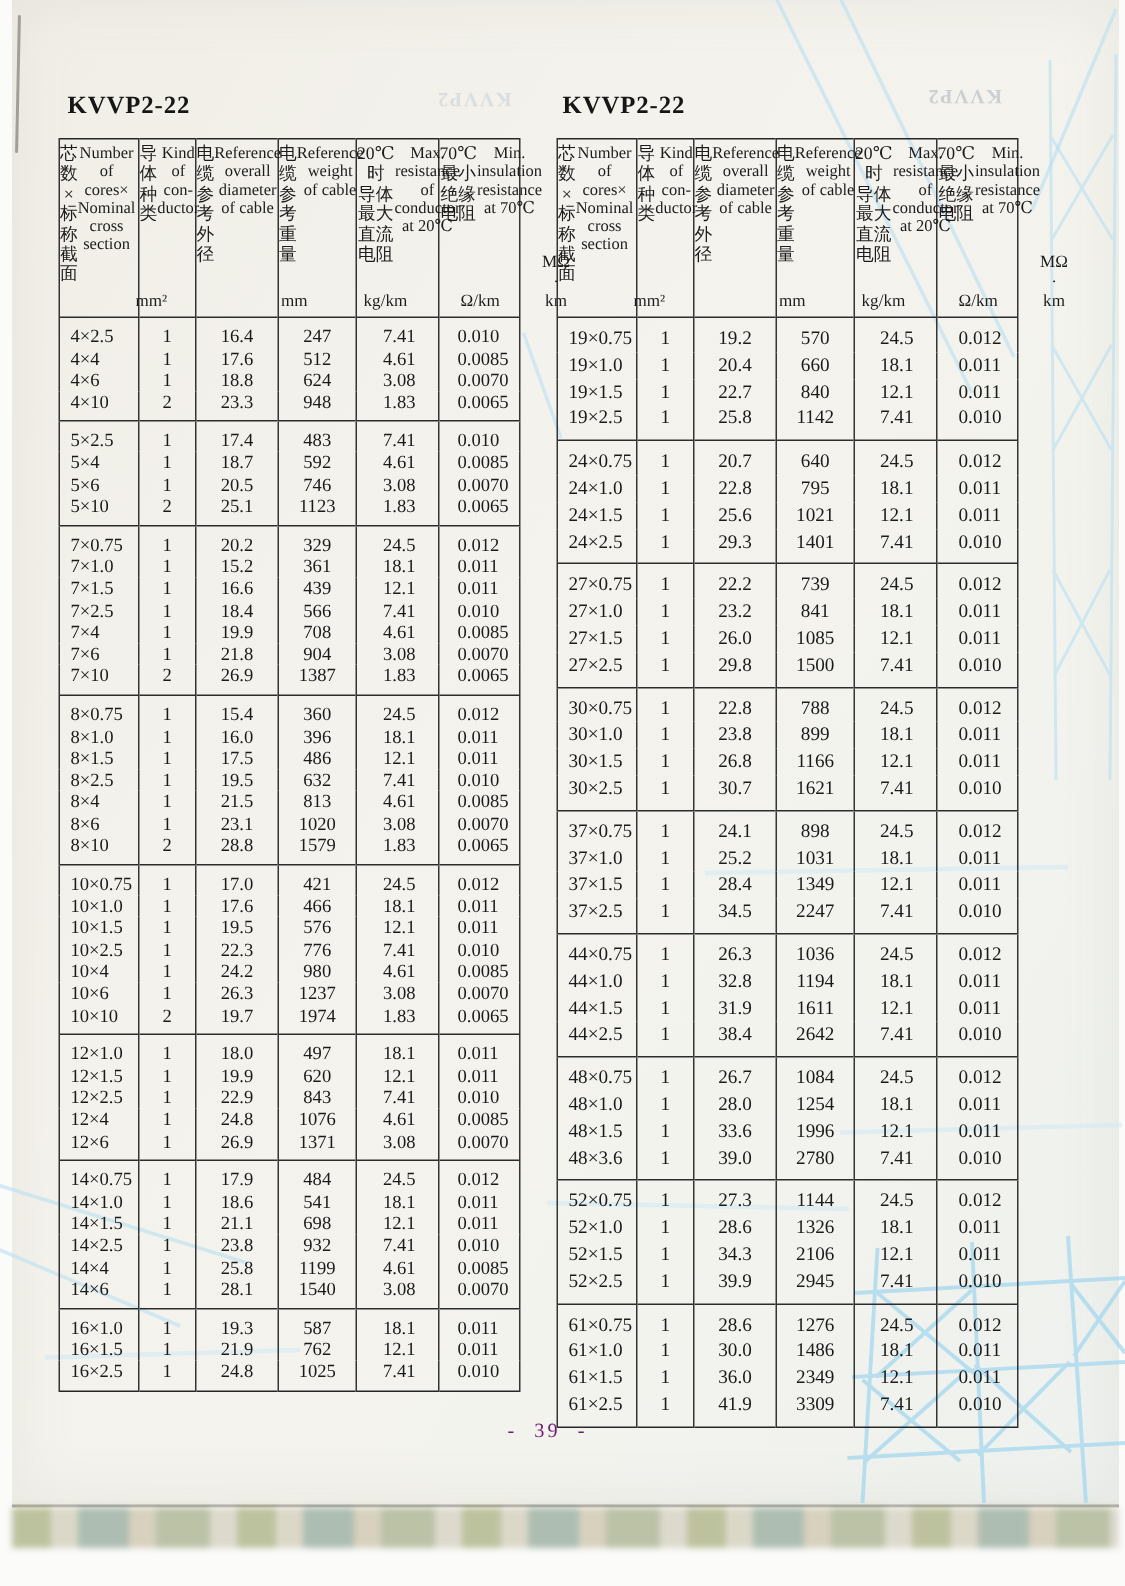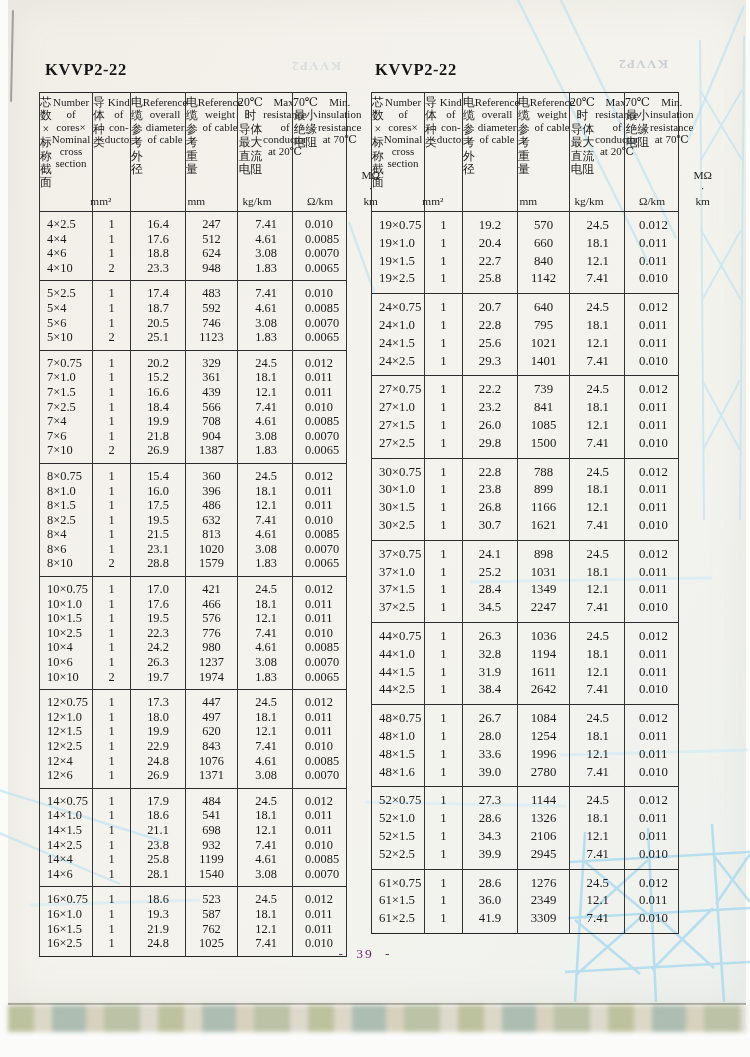--- a/index.html
+++ b/index.html
@@ -448,28 +448,20 @@
           <td class="col0">10×10</td>
           <td class="col1">2</td>
           <td class="col2">19.7</td>
           <td class="col3">1974</td>
           <td class="col4">1.83</td>
           <td class="col5">0.0065</td>
         </tr>
       </tbody>
       <tbody>
         <tr>
-          <td class="col0">12×0.75</td>
-          <td class="col1">1</td>
-          <td class="col2">17.3</td>
-          <td class="col3">447</td>
-          <td class="col4">24.5</td>
-          <td class="col5">0.012</td>
-        </tr>
-        <tr>
           <td class="col0">12×1.0</td>
           <td class="col1">1</td>
           <td class="col2">18.0</td>
           <td class="col3">497</td>
           <td class="col4">18.1</td>
           <td class="col5">0.011</td>
         </tr>
         <tr>
           <td class="col0">12×1.5</td>
           <td class="col1">1</td>
@@ -547,28 +539,20 @@
         <tr>
           <td class="col0">14×6</td>
           <td class="col1">1</td>
           <td class="col2">28.1</td>
           <td class="col3">1540</td>
           <td class="col4">3.08</td>
           <td class="col5">0.0070</td>
         </tr>
       </tbody>
       <tbody>
-        <tr>
-          <td class="col0">16×0.75</td>
-          <td class="col1">1</td>
-          <td class="col2">18.6</td>
-          <td class="col3">523</td>
-          <td class="col4">24.5</td>
-          <td class="col5">0.012</td>
-        </tr>
         <tr>
           <td class="col0">16×1.0</td>
           <td class="col1">1</td>
           <td class="col2">19.3</td>
           <td class="col3">587</td>
           <td class="col4">18.1</td>
           <td class="col5">0.011</td>
         </tr>
         <tr>
           <td class="col0">16×1.5</td>
@@ -892,21 +876,21 @@
         </tr>
         <tr>
           <td class="col0">48×1.5</td>
           <td class="col1">1</td>
           <td class="col2">33.6</td>
           <td class="col3">1996</td>
           <td class="col4">12.1</td>
           <td class="col5">0.011</td>
         </tr>
         <tr>
-          <td class="col0">48×1.6</td>
+          <td class="col0">48×3.6</td>
           <td class="col1">1</td>
           <td class="col2">39.0</td>
           <td class="col3">2780</td>
           <td class="col4">7.41</td>
           <td class="col5">0.010</td>
         </tr>
       </tbody>
       <tbody>
         <tr>
           <td class="col0">52×0.75</td>
@@ -942,20 +926,28 @@
         </tr>
       </tbody>
       <tbody>
         <tr>
           <td class="col0">61×0.75</td>
           <td class="col1">1</td>
           <td class="col2">28.6</td>
           <td class="col3">1276</td>
           <td class="col4">24.5</td>
           <td class="col5">0.012</td>
+        </tr>
+        <tr>
+          <td class="col0">61×1.0</td>
+          <td class="col1">1</td>
+          <td class="col2">30.0</td>
+          <td class="col3">1486</td>
+          <td class="col4">18.1</td>
+          <td class="col5">0.011</td>
         </tr>
         <tr>
           <td class="col0">61×1.5</td>
           <td class="col1">1</td>
           <td class="col2">36.0</td>
           <td class="col3">2349</td>
           <td class="col4">12.1</td>
           <td class="col5">0.011</td>
         </tr>
         <tr>

